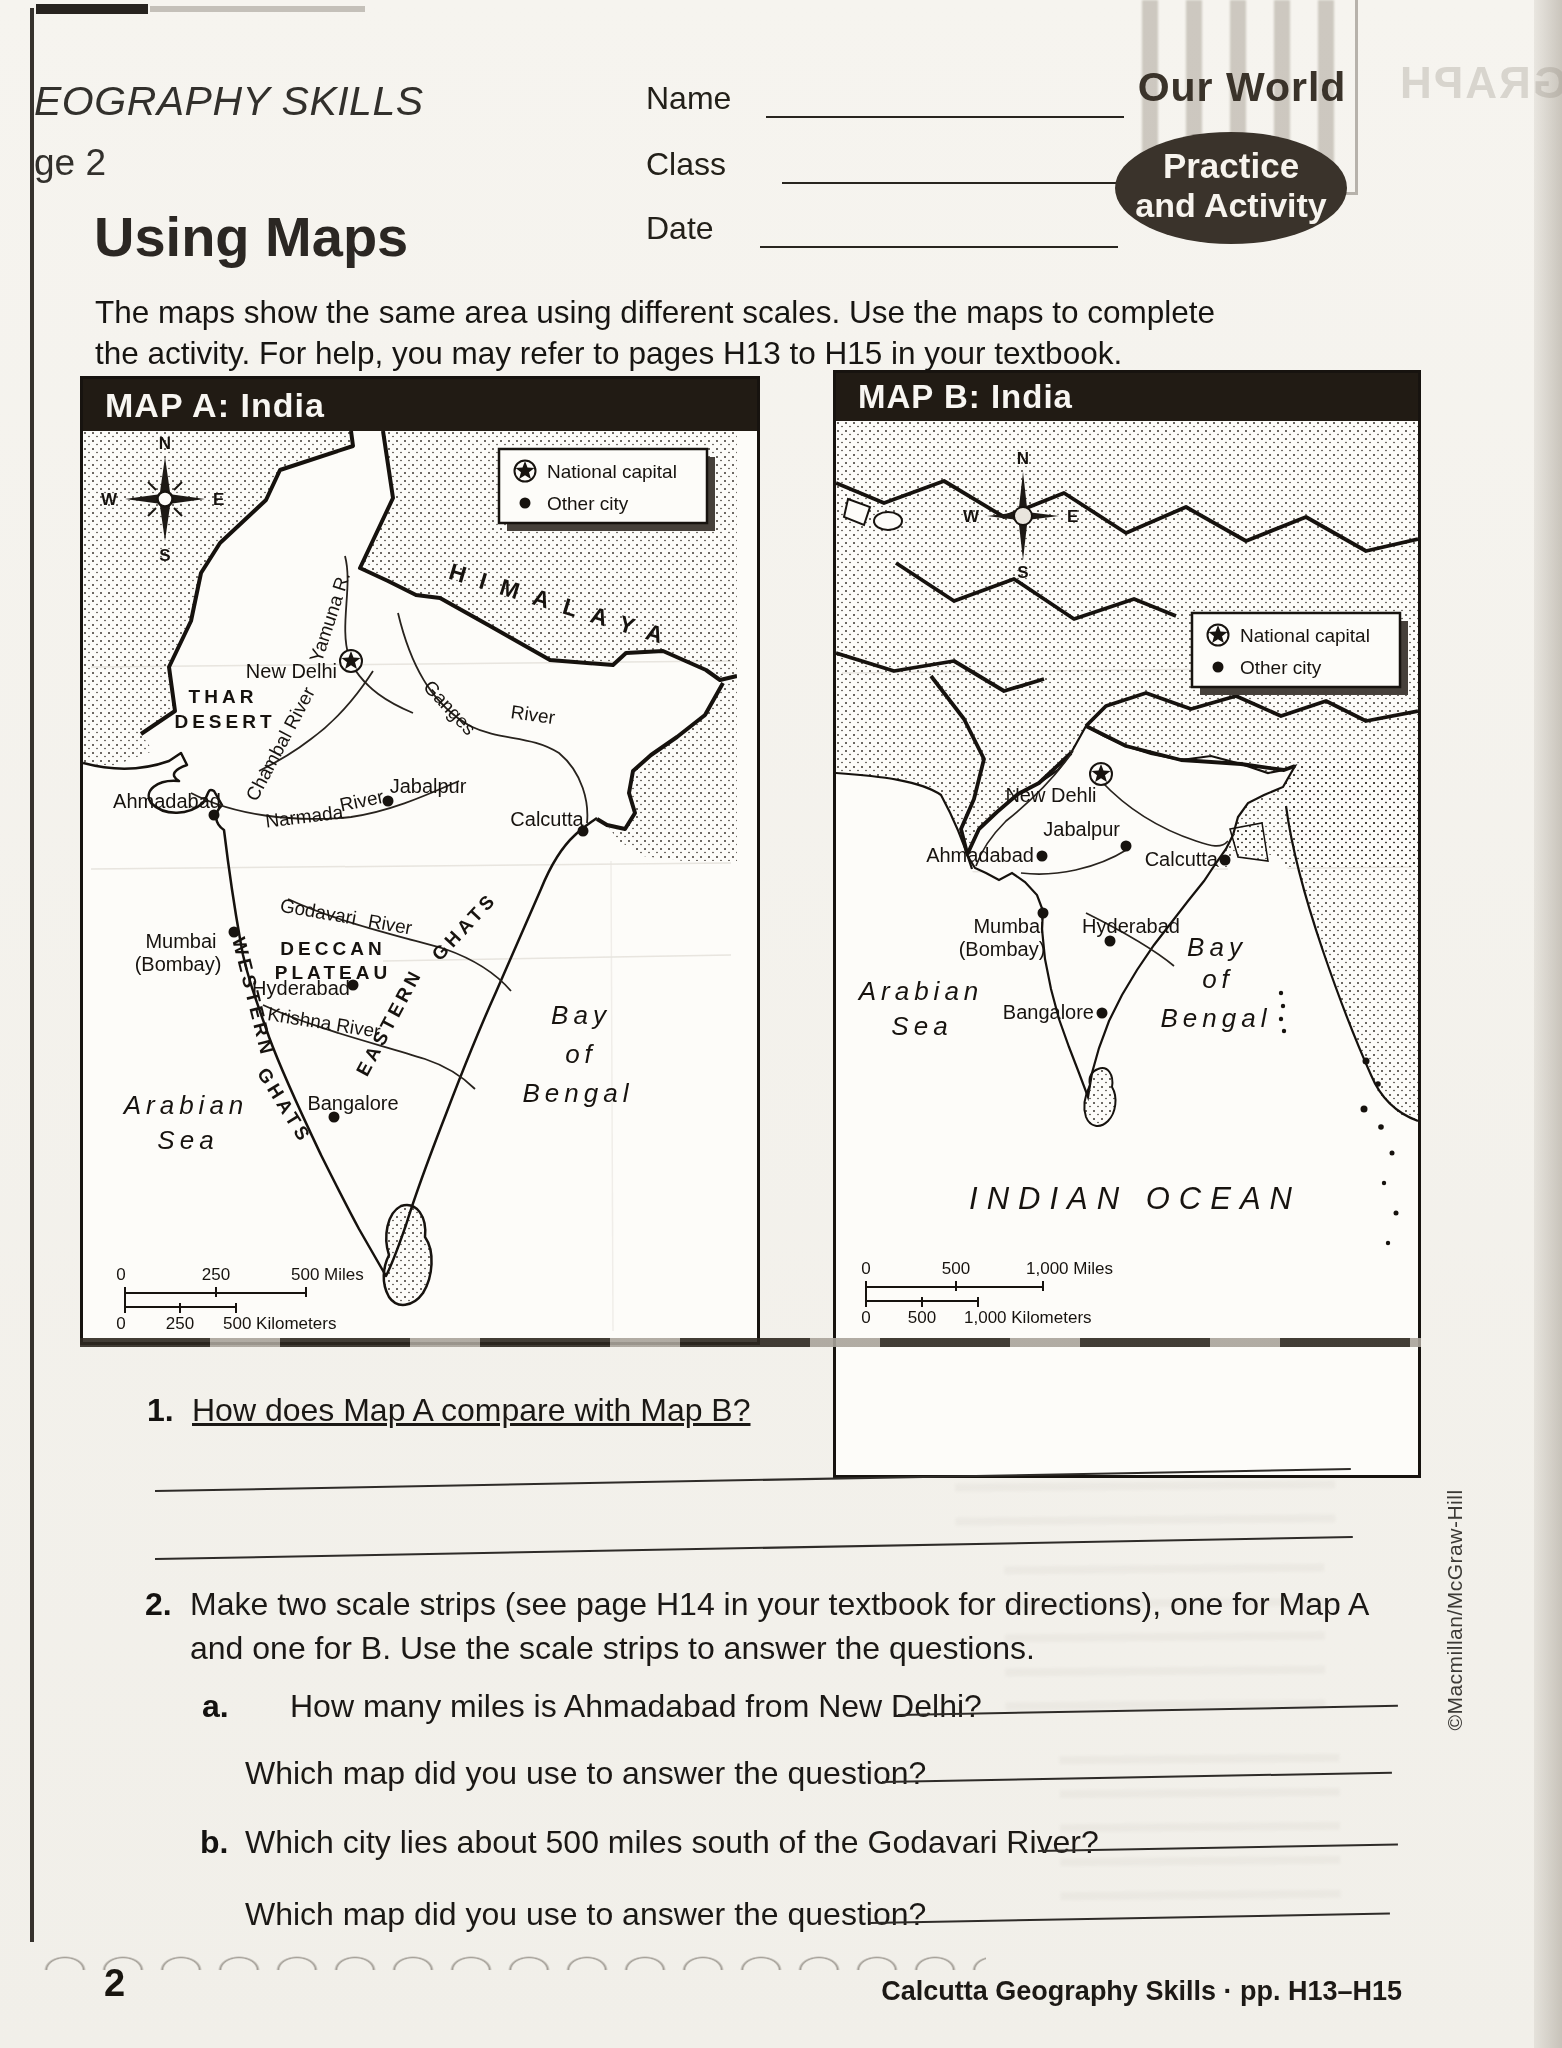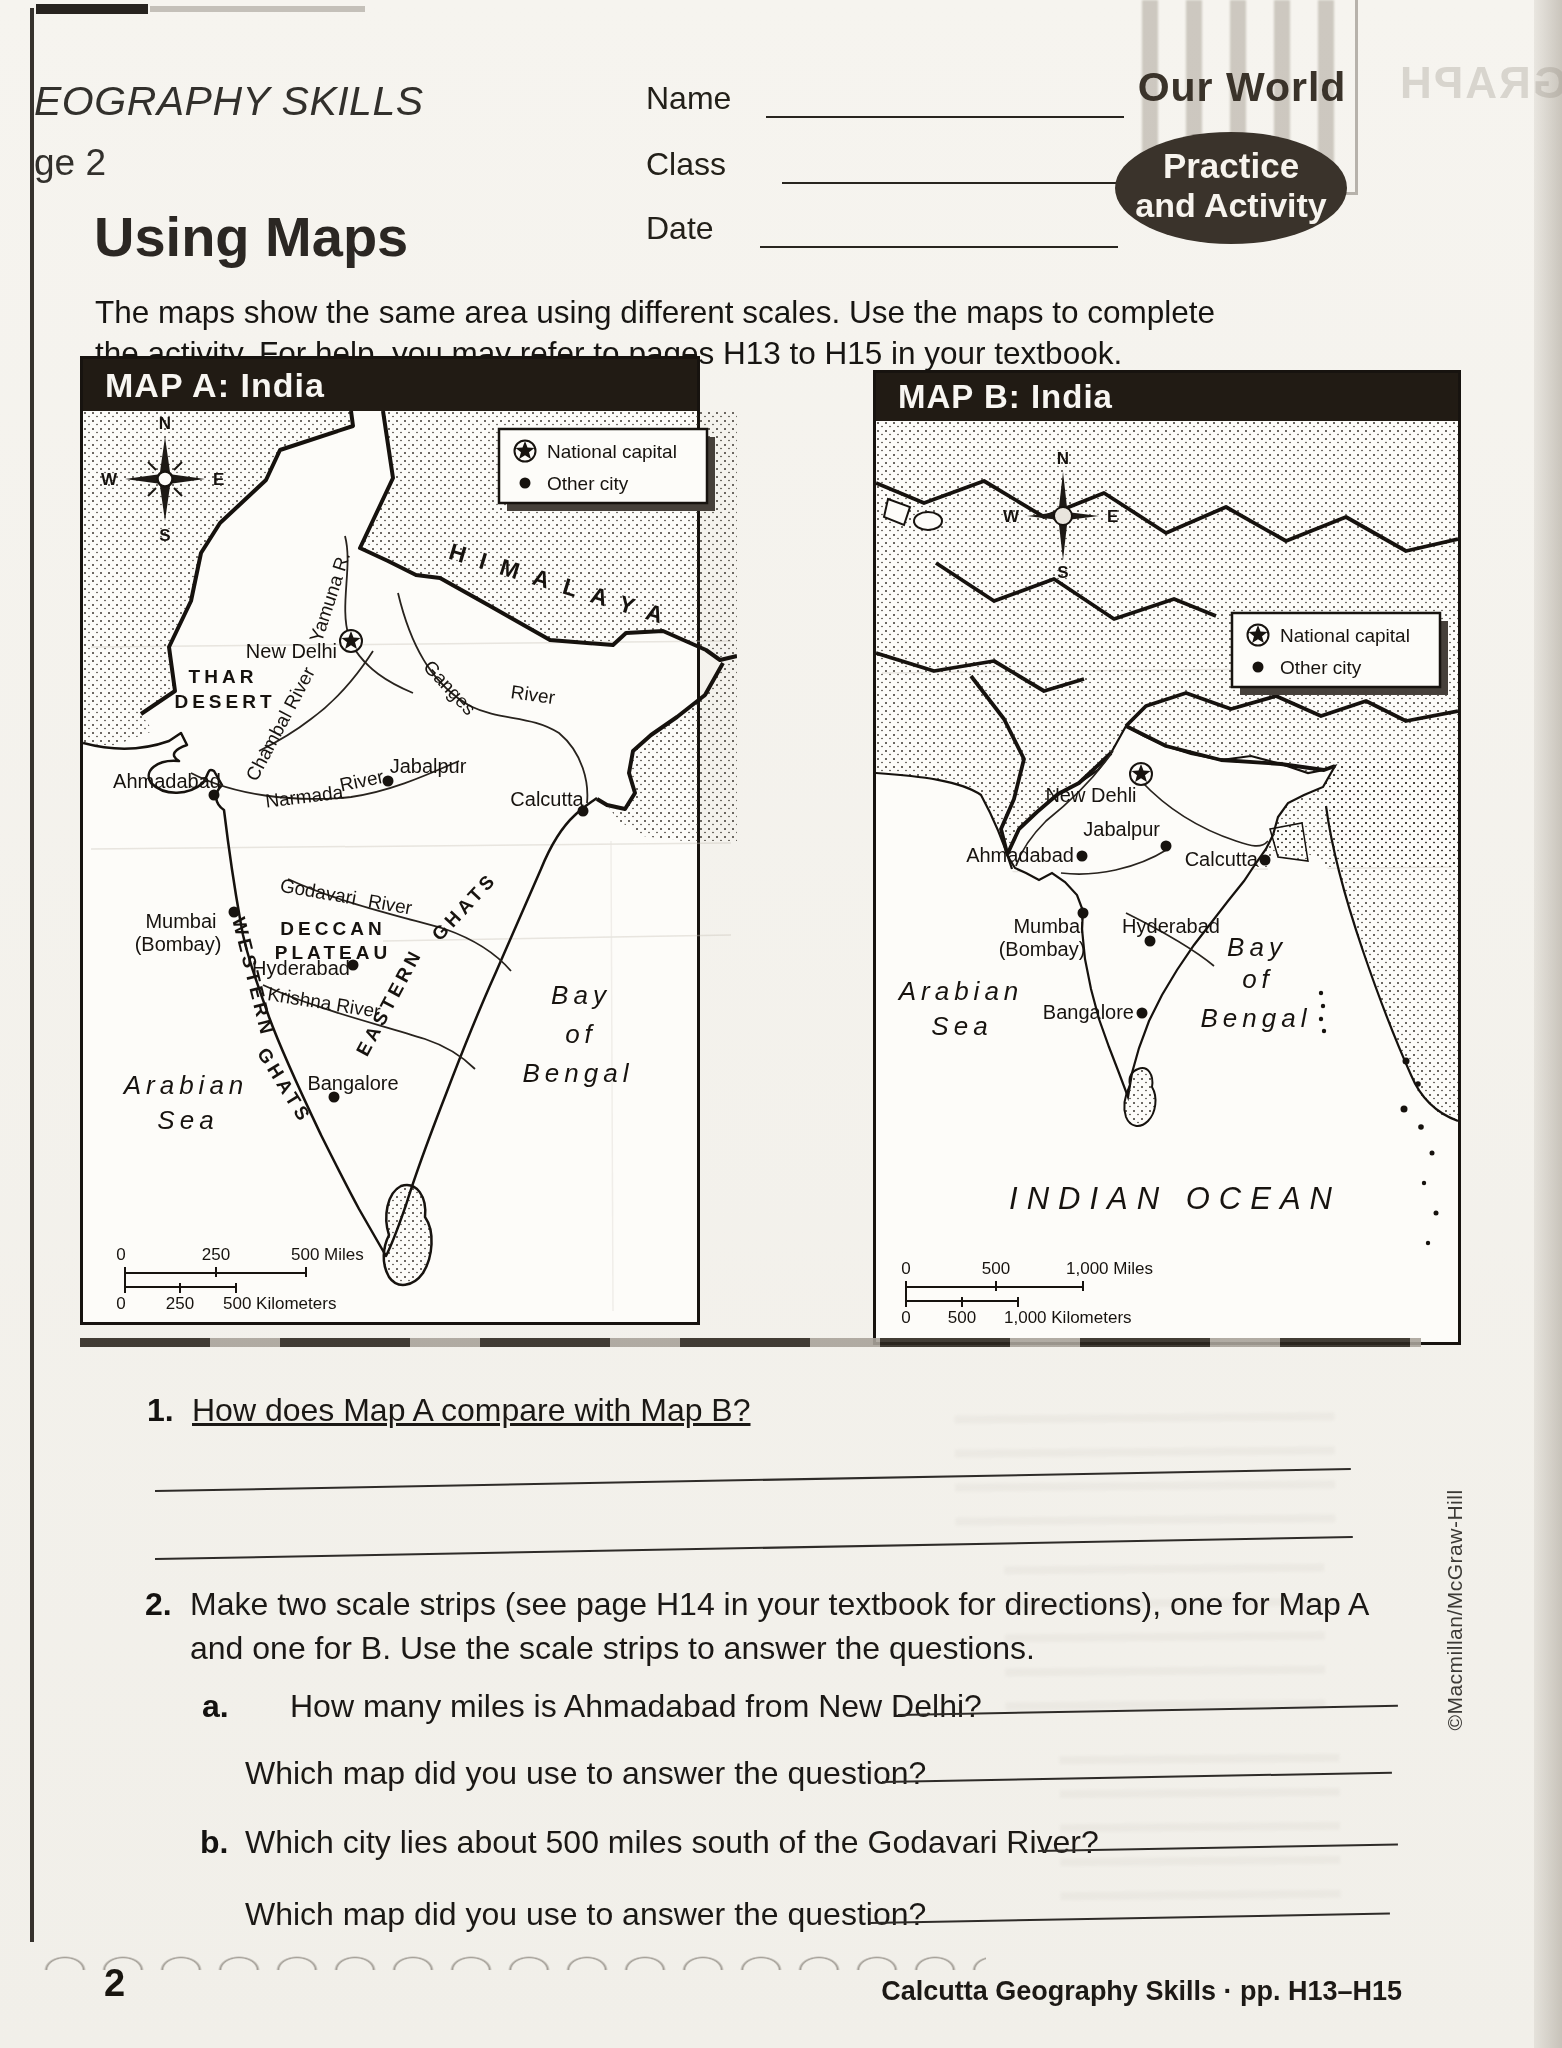--- a/index.html
+++ b/index.html
@@ -27,22 +27,22 @@
   .field-line{border-top:2.4px solid #28251f;height:0;}
   .brand{left:1133px;top:64px;width:218px;text-align:center;font-size:41px;font-weight:bold;color:#3a332a;letter-spacing:1px;}
   .badge{left:1115px;top:132px;width:232px;height:112px;background:#3a332b;border-radius:50%;color:#f7f4ee;text-align:center;}
   .badge .l1{margin-top:14px;font-size:35px;font-weight:bold;}
   .badge .l2{font-size:34px;font-weight:bold;}
   
   .doc-title{left:94px;top:204px;font-size:56px;font-weight:bold;color:#2b2723;}
   .intro{left:95px;top:292px;font-size:31.5px;line-height:41px;color:#171512;}
   
   .panel{border:3px solid #17130f;background:#fdfcf9;box-sizing:border-box;}
-  .panel-a{left:80px;top:356px;width:620px;height:969px;}
-  .panel-b{left:833px;top:370px;width:588px;height:975px;margin-left:40px;}
+  .panel-a{left:80px;top:376px;width:680px;height:969px;}
+  .panel-b{left:833px;top:370px;width:588px;height:1108px;}
   .panel-h{height:52px;background:#211b14;color:#f8f6f2;font-size:34px;font-weight:bold;
            letter-spacing:1px;line-height:52px;padding-left:22px;}
   .panel-b .panel-h{height:48px;line-height:48px;font-size:33px;}
   .panel svg{display:block;}
   .maps-bottom-strip{left:80px;top:1338px;width:1341px;height:9px;opacity:.9;
       background:repeating-linear-gradient(90deg,#2e2820 0 130px,#a9a39a 130px 200px);}
   
   text{font-family:"Liberation Sans",sans-serif;fill:#17130f;}
   .t-city{font-size:20px;}
   .t-reg{font-size:19px;font-weight:bold;letter-spacing:4px;}

